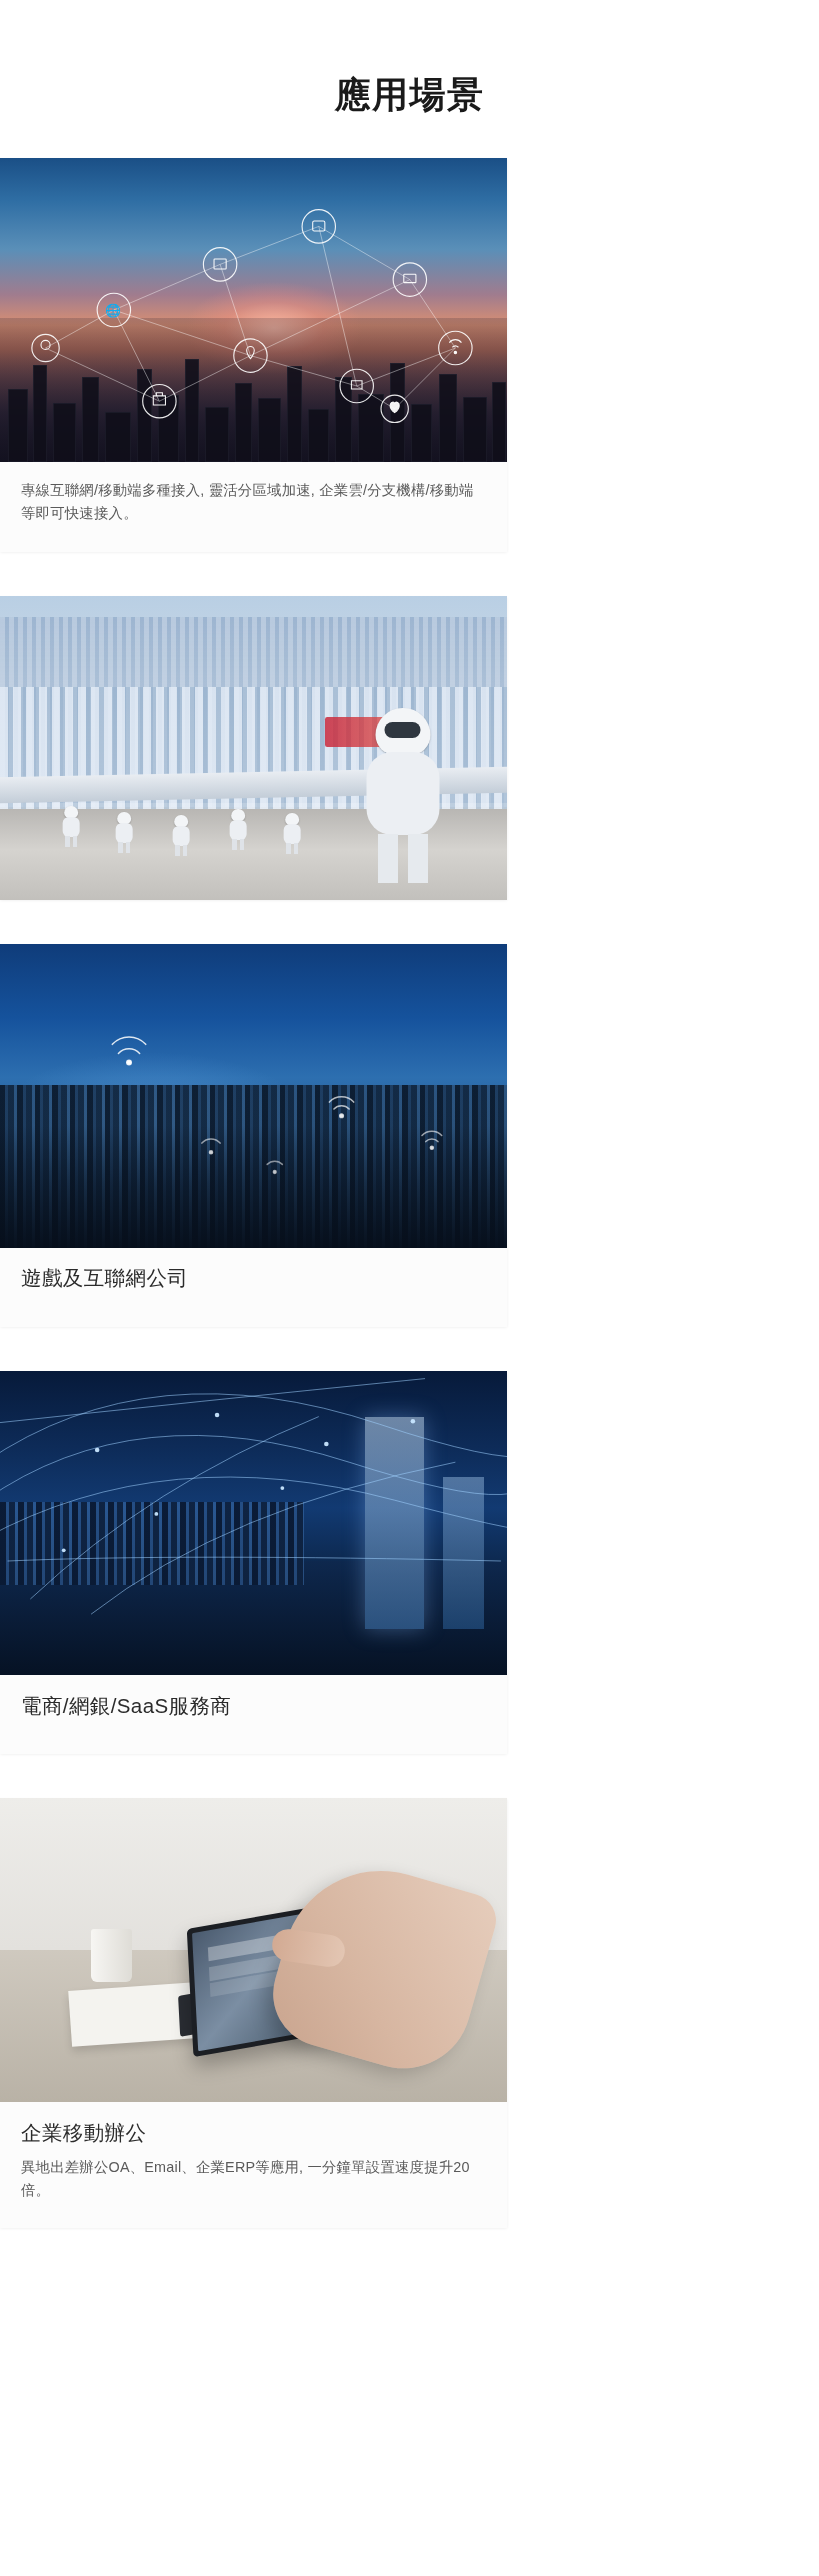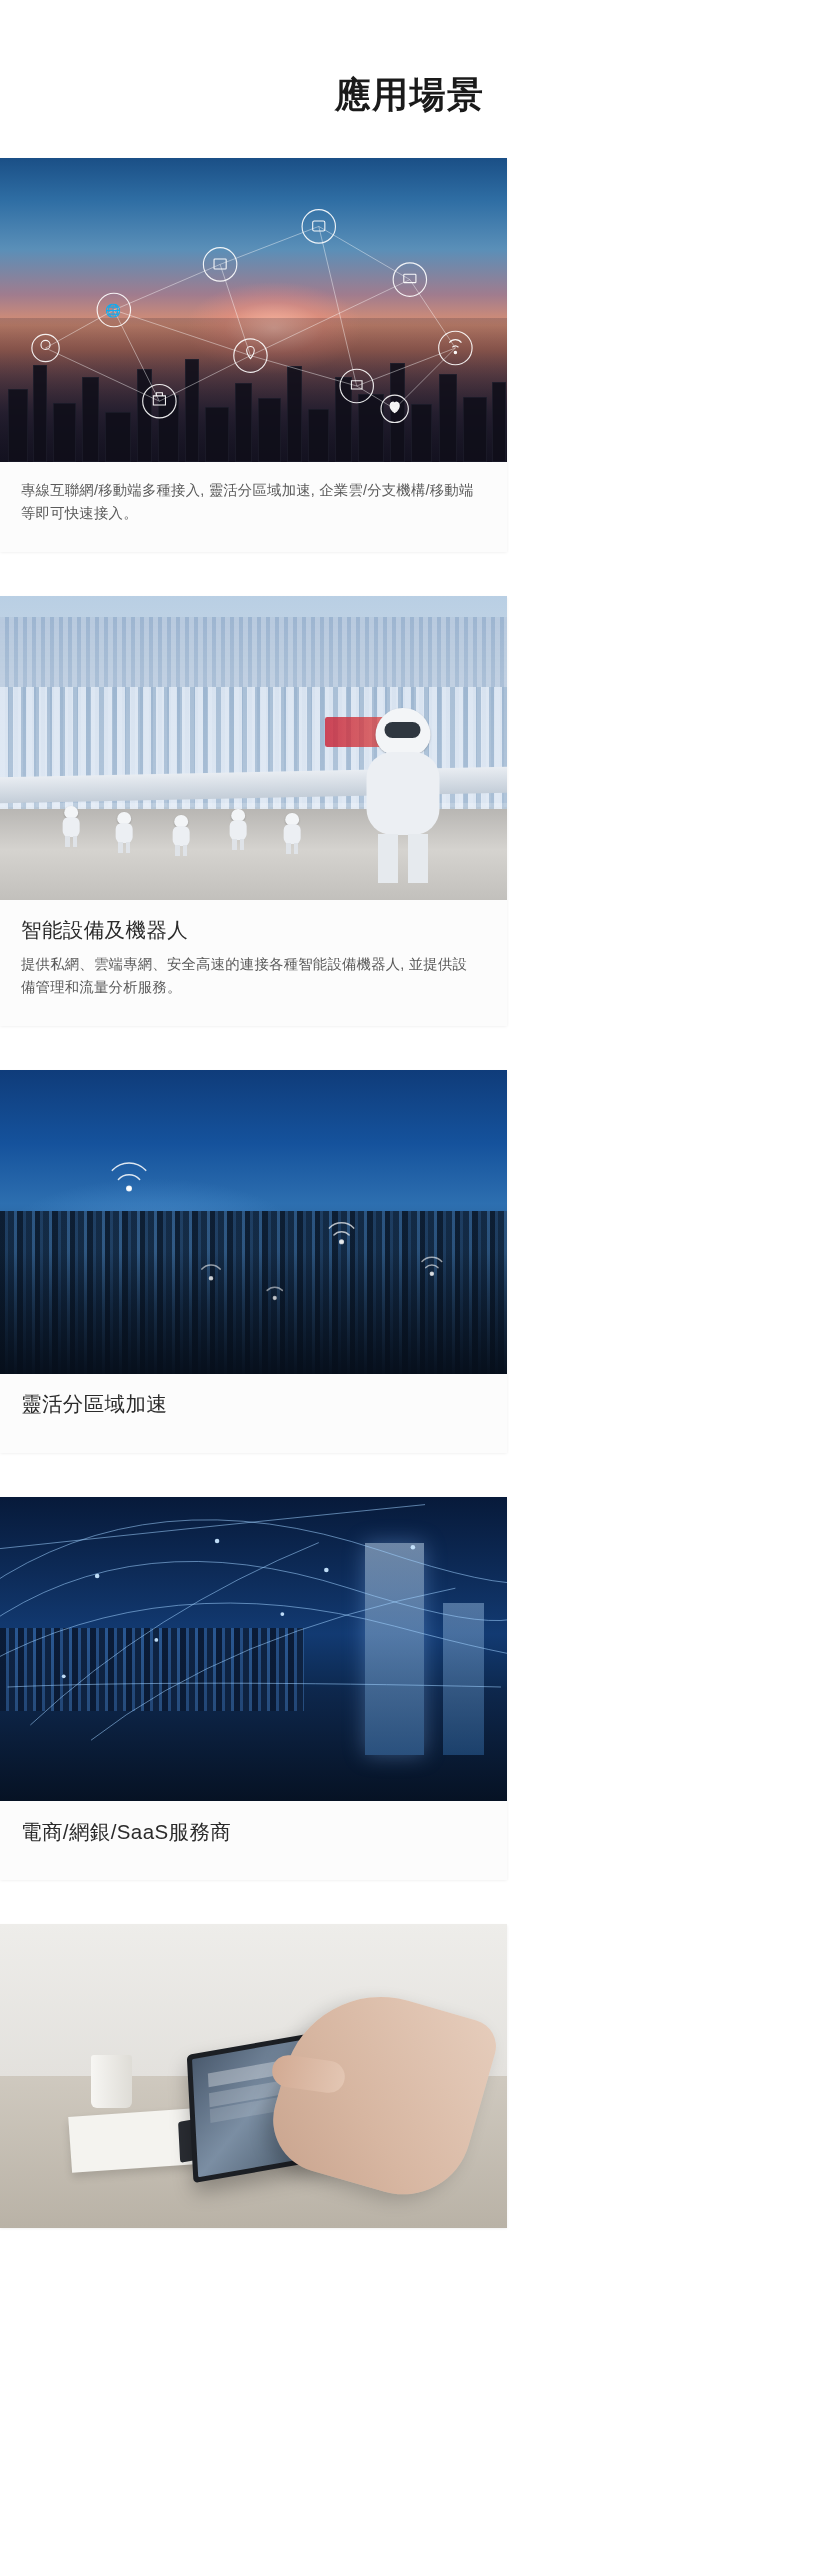--- a/index.html
+++ b/index.html
@@ -391,24 +391,20 @@
             <div class="head"></div>
             <div class="body"></div>
             <div class="legs"></div>
           </div>
         <div class="robot" style="left:61px;bottom:53px;">
             <div class="head"></div>
             <div class="body"></div>
             <div class="legs"></div>
           </div>
       </div>
-      <div class="card-body">
-        <div class="card-title">智能設備及機器人</div>
-        <div class="card-desc">提供私網、雲端專網、安全高速的連接各種智能設備機器人, 並提供設備管理和流量分析服務。</div>
-      </div>
     </div>
 
     <div class="card">
       <div class="card-image img3">
         <div class="glow"></div>
         <div class="city"></div>
         <svg class="net-svg" viewBox="0 0 668 400" preserveAspectRatio="none">
           <g stroke="rgba(255,255,255,0.85)" stroke-width="2" fill="none" stroke-linecap="round">
             <path d="M148 132 a30 30 0 0 1 44 0"></path>
             <path d="M156 144 a19 19 0 0 1 28 0"></path>
@@ -420,21 +416,21 @@
             <path d="M561 260 a11 11 0 0 1 16 0" opacity="0.7"></path>
             <circle cx="569" cy="268" r="2" fill="#fff" opacity="0.85"></circle>
             <path d="M266 262 a16 16 0 0 1 24 0" opacity="0.65"></path>
             <circle cx="278" cy="274" r="2" fill="#fff" opacity="0.8"></circle>
             <path d="M352 290 a14 14 0 0 1 20 0" opacity="0.6"></path>
             <circle cx="362" cy="300" r="1.8" fill="#fff" opacity="0.75"></circle>
           </g>
         </svg>
       </div>
       <div class="card-body">
-        <div class="card-title">靈活分區域加速</div>
+        <div class="card-title">遊戲及互聯網公司</div>
       </div>
     </div>
 
     <div class="card">
       <div class="card-image img4">
         <div class="harbour"></div>
         <div class="skyline"></div>
         <div class="tower"></div>
         <div class="tower2"></div>
         <svg class="net-svg" viewBox="0 0 668 400" preserveAspectRatio="none">
@@ -469,17 +465,21 @@
         <div class="desk"></div>
         <div class="papers"></div>
         <div class="cup"></div>
         <div class="case"></div>
         <div class="tablet">
           <div class="screen"></div>
         </div>
         <div class="hand"></div>
         <div class="finger"></div>
       </div>
+      <div class="card-body">
+        <div class="card-title">企業移動辦公</div>
+        <div class="card-desc">異地出差辦公OA、Email、企業ERP等應用, 一分鐘單設置速度提升20倍。</div>
+      </div>
     </div>
 
   </div>
 </div>
 
 
 </body></html>

